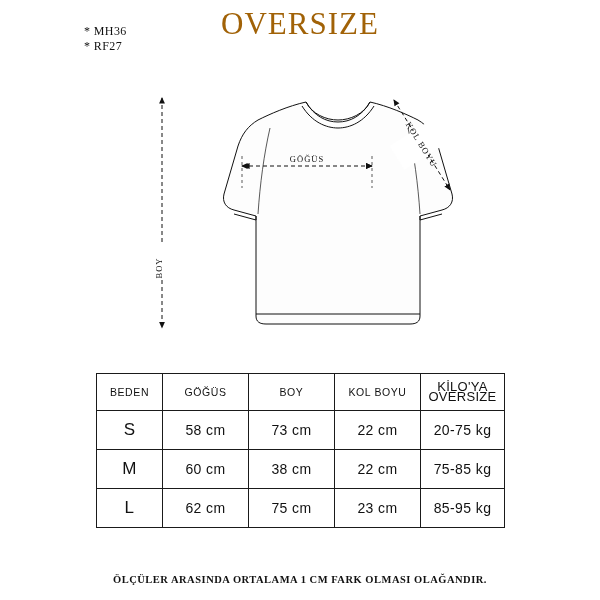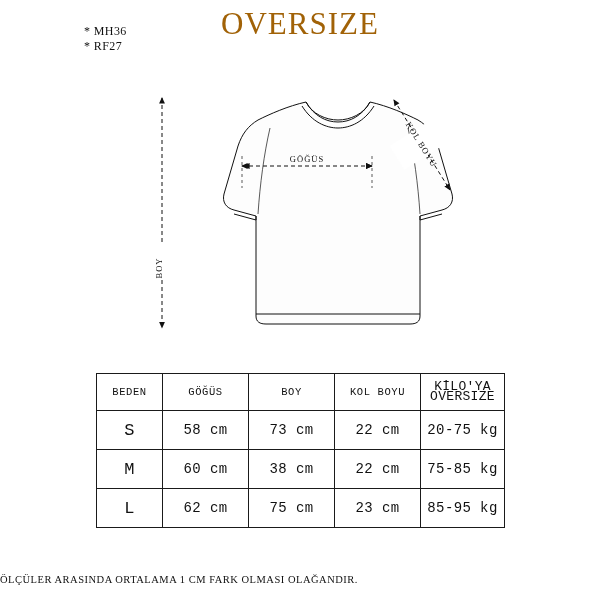--- a/index.html
+++ b/index.html
@@ -67,21 +67,21 @@
   }
   table.size-table {
     border-collapse: collapse;
     width: 408px;
     table-layout: fixed;
   }
   table.size-table td, table.size-table th {
     border: 1px solid #1a1a1a;
     text-align: center;
     vertical-align: middle;
-    font-family: Liberation Mono, monospace;
+    font-family: Liberation Sans, sans-serif;
     color: #111;
     padding: 0;
   }
   table.size-table thead th {
     height: 36px;
     font-size: 10.5px;
     font-weight: 400;
     letter-spacing: 0.6px;
   }
   table.size-table thead th.small {
@@ -101,24 +101,26 @@
   col.c2 { width: 86px; }
   col.c3 { width: 86px; }
   col.c4 { width: 86px; }
   col.c5 { width: 84px; }
 
   .footnote {
     position: absolute;
     left: 0;
     right: 0;
     top: 574px;
+    text-align: center;
     font-family: "Liberation Serif", serif;
     font-size: 10.5px;
     letter-spacing: 0.5px;
     color: #111;
+    font-weight: bold;
   }
 </style>
 </head>
 <body>
 
 <div class="codes">
   <div>*  MH36</div>
   <div>*  RF27</div>
 </div>
 

